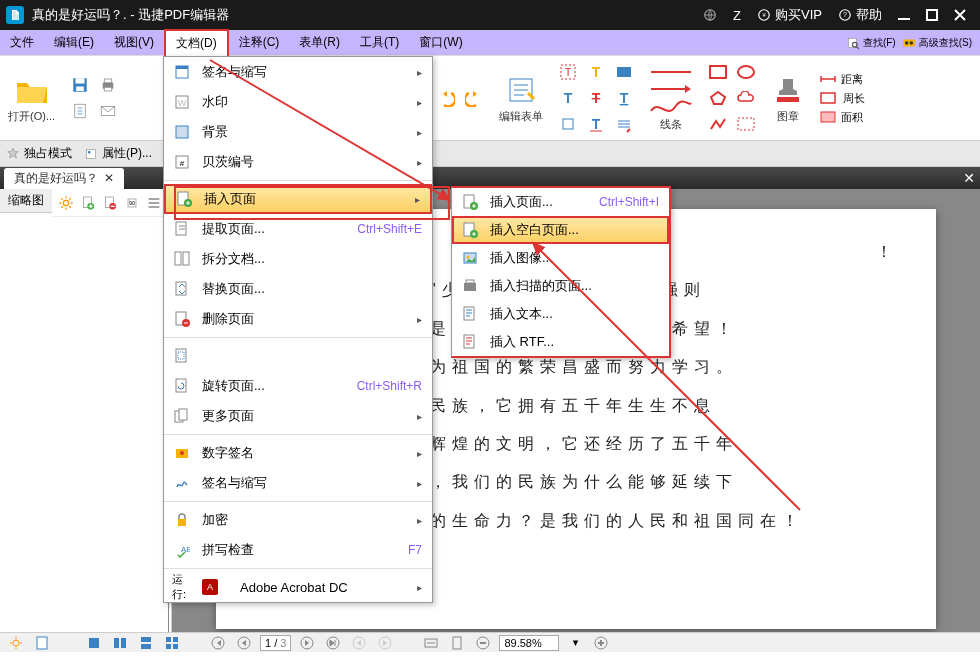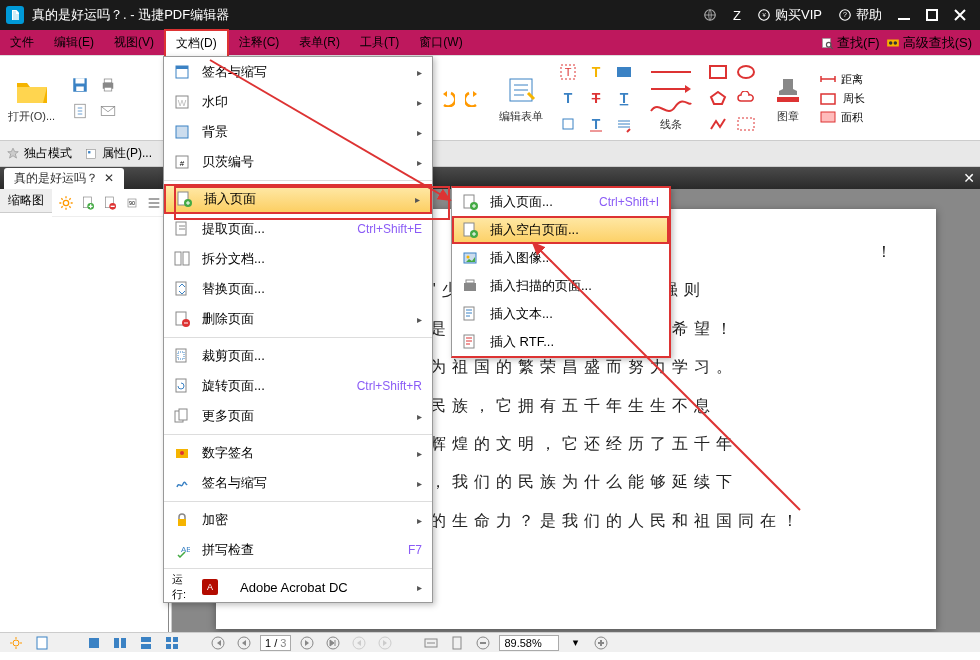--- a/index.html
+++ b/index.html
@@ -5,25 +5,25 @@
 * { margin:0; padding:0; box-sizing:border-box; font-family:"Microsoft YaHei","SimSun",sans-serif; }
 body { width:980px; height:660px; background:#fff; overflow:hidden; position:relative; }
 .titlebar { height:30px; background:#1a1a1a; color:#fff; display:flex; align-items:center; padding:0 6px; font-size:13px; }
 .titlebar .logo { width:18px; height:18px; background:#0099d8; border-radius:3px; margin-right:8px; display:flex; align-items:center; justify-content:center; }
 .titlebar .logo svg { width:12px; height:12px; }
 .titlebar .title { flex:0 0 auto; }
 .titlebar .spacer { flex:1; }
 .titlebar .tb-btn { margin:0 8px; display:flex; align-items:center; gap:4px; cursor:pointer; font-size:13px; }
 .titlebar .tb-btn .ico { width:14px; height:14px; }
 .titlebar .winctl { width:28px; height:28px; display:flex; align-items:center; justify-content:center; cursor:pointer; }
-.menubar { height:26px; background:#be185d; border-bottom:1px solid #ddd; display:flex; align-items:center; font-size:12px;justify-content:center; }
+.menubar { height:26px; background:#c4b5fd; border-bottom:1px solid #ddd; display:flex; align-items:center; font-size:12px;justify-content:center; }
 .menubar .mitem { padding:4px 10px; cursor:pointer; }
 .menubar .mitem.active { background:#fff; border:2px solid #d33; border-bottom:none; position:relative; z-index:30; }
 .menubar .rside { margin-left:auto; display:flex; align-items:center; gap:6px; padding-right:8px; }
-.menubar .rbtn { display:flex; align-items:center; gap:3px; font-size:13px; cursor:pointer; }
+.menubar .rbtn { display:flex; align-items:center; gap:3px; font-size:10px; cursor:pointer; }
 .menubar .rbtn .ico { width:14px; height:14px; }
 .toolbar { height:85px; background:#fff; border-bottom:1px solid #ccc; display:flex; padding:4px 8px; gap:14px; position:relative; }
 .toolbar .tgroup { display:flex; flex-direction:column; align-items:center; justify-content:center; gap:2px; font-size:11px; color:#333; }
 .toolbar .tgroup .tico { width:34px; height:34px; display:flex; align-items:center; justify-content:center; }
 .toolbar .tcluster { display:flex; flex-direction:column; gap:4px; justify-content:center; }
 .toolbar .trow { display:flex; gap:6px; }
 .toolbar .tsmall { width:22px; height:22px; display:flex; align-items:center; justify-content:center; cursor:pointer; }
 .toolbar .shapecol { display:flex; flex-direction:column; gap:3px; justify-content:center; }
 .toolbar .verylabel { font-size:11px; text-align:center; margin-top:2px; }
 .secondbar { height:26px; background:#e8e8e8; border-bottom:1px solid #ccc; display:flex; align-items:center; font-size:12px; padding:0 6px; gap:12px; }
@@ -341,21 +341,21 @@
       </div>
     <span>图章</span>
   </div>
   <div class="tcluster">
     <div class="trow" style="align-items:center;gap:4px">
       <svg width="18" height="14">
           <path d="M2 7h14M2 4v6M16 4v6" stroke="#d33" stroke-width="1.5"></path>
         </svg>
       <span style="font-size:11px">距离</span>
     </div>
-    <div class="trow" style="align-items:flex-end;">
+    <div class="trow" style="align-items:center;">
       <svg width="18" height="14">
           <rect x="2" y="2" width="14" height="10" fill="none" stroke="#d33" stroke-width="1.5"></rect>
         </svg>
       <span style="font-size:11px">周长</span>
     </div>
     <div class="trow" style="align-items:center;gap:4px">
       <svg width="18" height="14">
           <rect x="2" y="2" width="14" height="10" fill="#fbb" stroke="#d33"></rect>
         </svg>
       <span style="font-size:11px">面积</span>
@@ -655,21 +655,20 @@
       <span class="darrow">▸</span>
     </div>
   <div class="sep"></div>
   <div class="drow">
       <span class="dico">
         <svg width="16" height="16">
           <rect x="2" y="1" width="10" height="13" fill="#fff" stroke="#888"></rect>
           <rect x="4" y="4" width="6" height="7" fill="none" stroke="#3b82c4" stroke-dasharray="1"></rect>
         </svg>
       </span>
-      <span class="dlabel">裁剪页面...</span>
     </div>
   <div class="drow">
       <span class="dico">
         <svg width="16" height="16">
           <rect x="2" y="1" width="10" height="13" fill="#fff" stroke="#888"></rect>
           <path d="M7 5a3 3 0 1 1-3 3" fill="none" stroke="#3b82c4"></path>
         </svg>
       </span>
       <span class="dlabel">旋转页面...</span>
       <span class="dshort">Ctrl+Shift+R</span>

